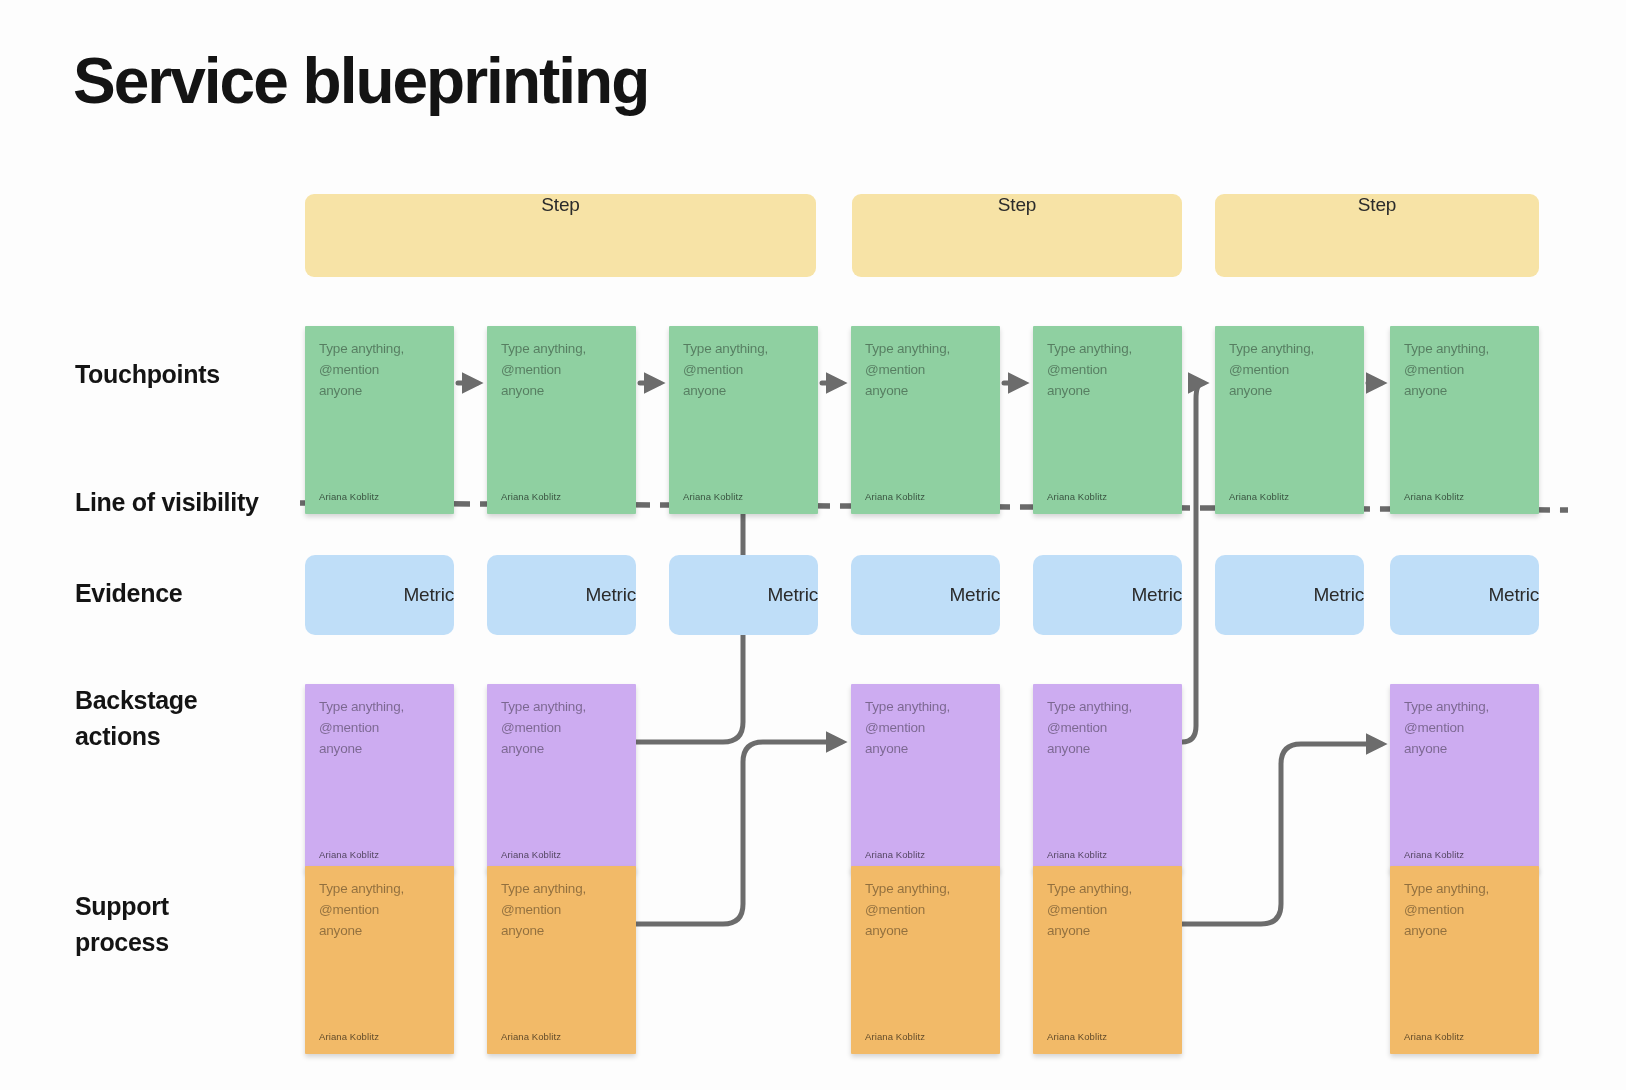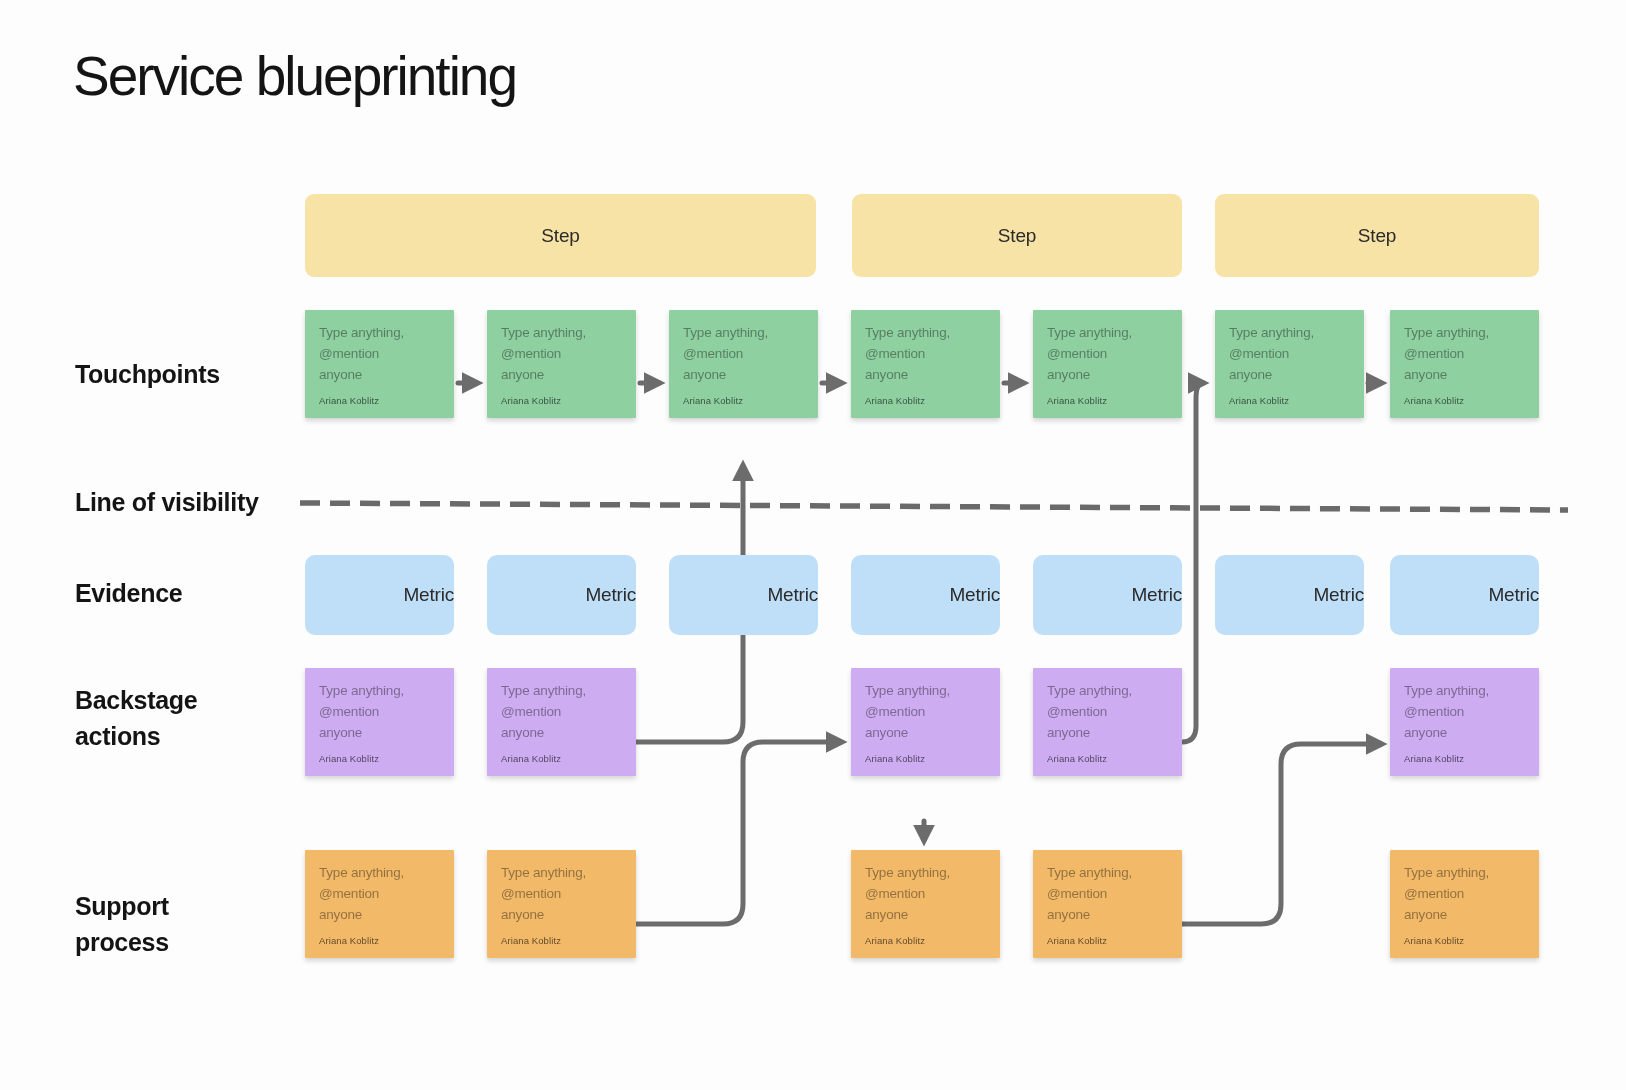--- a/index.html
+++ b/index.html
@@ -7,22 +7,22 @@
     position: relative;
     width: 1626px;
     height: 1090px;
     background: var(--background, #FDFDFD);
     overflow: hidden;
     font-family: "Liberation Sans", sans-serif;
   }
   .page-title {
     position: absolute;
     left: 73px; top: 44px;
-    font-size: 55px;
-    font-weight: normal;
+    font-size: 64px;
+    font-weight: bold;
     letter-spacing: -2px;
     color: var(--text-dark, #161616);
     white-space: nowrap;
   }
   .row-label {
     position: absolute;
     left: 75px;
     width: 230px;
     font-size: 25px;
     font-weight: bold;
@@ -31,21 +31,21 @@
     color: var(--text-dark, #121212);
     white-space: pre-line;
   }
   .step-bar {
     position: absolute;
     top: 194px;
     height: 83px;
     background: var(--step-fill, #F7E3A6);
     border-radius: 9px;
     display: flex;
-    align-items: center;
+    align-items: flex-start;
     justify-content: center;
   }
   .metric-card {
     position: absolute;
     top: 555px;
     width: 149px;
     height: 80px;
     background: var(--metric-fill, #BFDEF8);
     border-radius: 10px;
     display: flex;
@@ -53,25 +53,26 @@
     justify-content: flex-end;
   }
   .card-label {
     font-size: 19px;
     color: #2b2b2b;
     letter-spacing: -0.2px;
   }
   .sticky {
     position: absolute;
     width: 149px;
-    height: 108px;
+    height: 188px;
     border-radius: 1px;
     box-shadow: 0 3px 5px rgba(0, 0, 0, 0.16);
     box-sizing: border-box;
     padding: 12px 18px 12px 14px;
+    margin-top: 16px;
   }
   .sticky .placeholder {
     display: block;
     font-size: 13.5px;
     line-height: 21px;
     letter-spacing: -0.2px;
     color: var(--sticky-text, rgba(0,0,0,0.40));
     white-space: pre-line;
   }
   .sticky .author {

